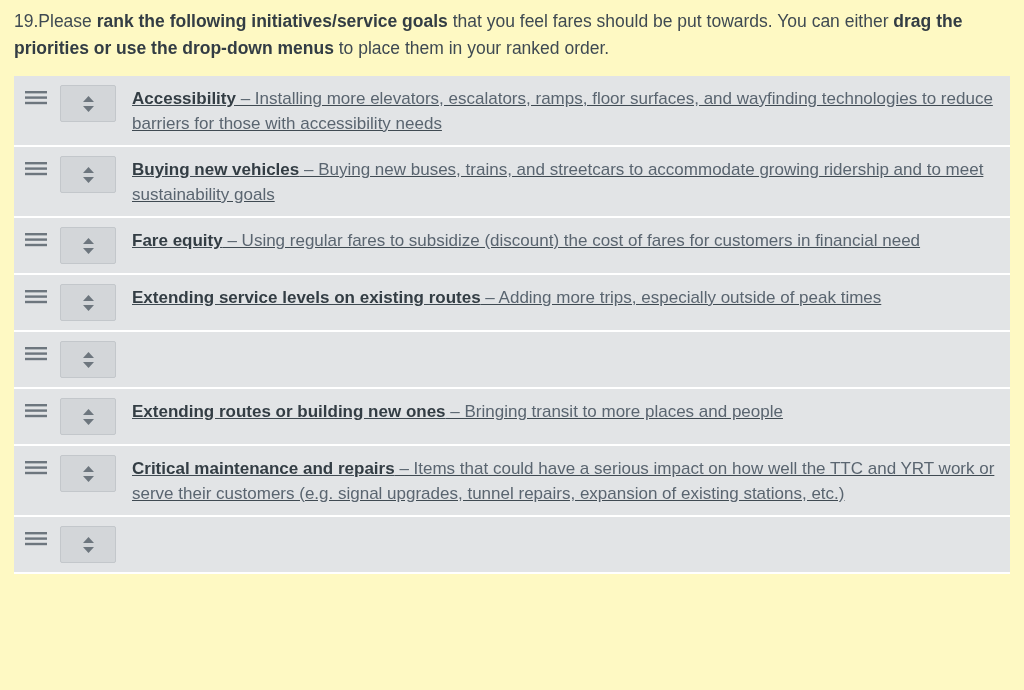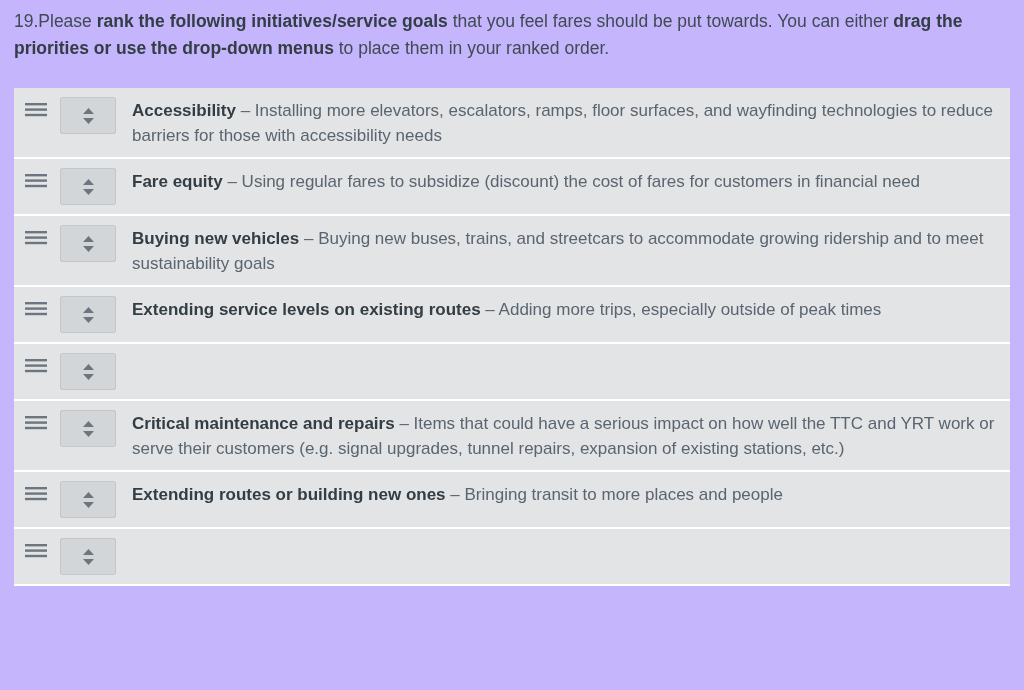--- a/index.html
+++ b/index.html
@@ -10,33 +10,34 @@
     height: 690px;
     background: #ffffff;
     font-family: "Liberation Sans", sans-serif;
     color: #3f4a52;
   }
   #page {
     width: 1024px;
     height: 690px;
     position: relative;
     overflow: hidden;
-    background: #c4b5fd;
+    background: #fef9c3;
   }
   .question {
     padding: 8px 14px 0 14px;
     font-size: 17.5px;
     line-height: 27px;
     color: #3f4a52;
     max-width: 1005px;
   }
   .question b { font-weight: bold; color: #333d44; }
   .rank-list {
-    margin-top: 26px;
+    margin-top: 14px;
     padding: 0 14px 0 14px;
+    text-decoration: underline;
   }
   .rank-row {
     display: flex;
     align-items: flex-start;
     background: #e2e4e6;
     border-bottom: 2px solid #ffffff;
     min-height: 54px;
     padding: 9px 8px 9px 10px;
   }
   .drag-handle {
@@ -126,20 +127,41 @@
           <span class="caret-stack">
             <svg width="11" height="7" viewBox="0 0 11 7">
               <polygon points="5.5,0 11,6 0,6" fill="#6d767e"></polygon>
             </svg>
             <svg width="11" height="7" viewBox="0 0 11 7" style="margin-top:2px">
               <polygon points="5.5,7 0,1 11,1" fill="#6d767e"></polygon>
             </svg>
           </span>
           <span class="rank-value"></span>
         </div>
+        <div class="rank-text"><span class="title">Buying new vehicles</span><span class="dash"> – Buying new buses, trains, and streetcars to accommodate growing ridership and to meet sustainability goals</span></div>
+      </div>
+      <div class="rank-row">
+        <div class="drag-handle">
+          <svg width="24" height="20" viewBox="0 0 24 20" aria-hidden="true">
+            <rect x="1" y="2" width="22" height="2.4" fill="#6d767e"></rect>
+            <rect x="1" y="7.4" width="22" height="2.4" fill="#6d767e"></rect>
+            <rect x="1" y="12.8" width="22" height="2.4" fill="#6d767e"></rect>
+          </svg>
+        </div>
+        <div class="rank-select">
+          <span class="caret-stack">
+            <svg width="11" height="7" viewBox="0 0 11 7">
+              <polygon points="5.5,0 11,6 0,6" fill="#6d767e"></polygon>
+            </svg>
+            <svg width="11" height="7" viewBox="0 0 11 7" style="margin-top:2px">
+              <polygon points="5.5,7 0,1 11,1" fill="#6d767e"></polygon>
+            </svg>
+          </span>
+          <span class="rank-value"></span>
+        </div>
         <div class="rank-text"><span class="title">Fare equity</span><span class="dash"> – Using regular fares to subsidize (discount) the cost of fares for customers in financial need</span></div>
       </div>
       <div class="rank-row">
         <div class="drag-handle">
           <svg width="24" height="20" viewBox="0 0 24 20" aria-hidden="true">
             <rect x="1" y="2" width="22" height="2.4" fill="#6d767e"></rect>
             <rect x="1" y="7.4" width="22" height="2.4" fill="#6d767e"></rect>
             <rect x="1" y="12.8" width="22" height="2.4" fill="#6d767e"></rect>
           </svg>
         </div>
@@ -147,41 +169,20 @@
           <span class="caret-stack">
             <svg width="11" height="7" viewBox="0 0 11 7">
               <polygon points="5.5,0 11,6 0,6" fill="#6d767e"></polygon>
             </svg>
             <svg width="11" height="7" viewBox="0 0 11 7" style="margin-top:2px">
               <polygon points="5.5,7 0,1 11,1" fill="#6d767e"></polygon>
             </svg>
           </span>
           <span class="rank-value"></span>
         </div>
-        <div class="rank-text"><span class="title">Buying new vehicles</span><span class="dash"> – Buying new buses, trains, and streetcars to accommodate growing ridership and to meet sustainability goals</span></div>
-      </div>
-      <div class="rank-row">
-        <div class="drag-handle">
-          <svg width="24" height="20" viewBox="0 0 24 20" aria-hidden="true">
-            <rect x="1" y="2" width="22" height="2.4" fill="#6d767e"></rect>
-            <rect x="1" y="7.4" width="22" height="2.4" fill="#6d767e"></rect>
-            <rect x="1" y="12.8" width="22" height="2.4" fill="#6d767e"></rect>
-          </svg>
-        </div>
-        <div class="rank-select">
-          <span class="caret-stack">
-            <svg width="11" height="7" viewBox="0 0 11 7">
-              <polygon points="5.5,0 11,6 0,6" fill="#6d767e"></polygon>
-            </svg>
-            <svg width="11" height="7" viewBox="0 0 11 7" style="margin-top:2px">
-              <polygon points="5.5,7 0,1 11,1" fill="#6d767e"></polygon>
-            </svg>
-          </span>
-          <span class="rank-value"></span>
-        </div>
         <div class="rank-text"><span class="title">Extending service levels on existing routes</span><span class="dash"> – Adding more trips, especially outside of peak times</span></div>
       </div>
       <div class="rank-row">
         <div class="drag-handle">
           <svg width="24" height="20" viewBox="0 0 24 20" aria-hidden="true">
             <rect x="1" y="2" width="22" height="2.4" fill="#6d767e"></rect>
             <rect x="1" y="7.4" width="22" height="2.4" fill="#6d767e"></rect>
             <rect x="1" y="12.8" width="22" height="2.4" fill="#6d767e"></rect>
           </svg>
         </div>
@@ -209,20 +210,41 @@
           <span class="caret-stack">
             <svg width="11" height="7" viewBox="0 0 11 7">
               <polygon points="5.5,0 11,6 0,6" fill="#6d767e"></polygon>
             </svg>
             <svg width="11" height="7" viewBox="0 0 11 7" style="margin-top:2px">
               <polygon points="5.5,7 0,1 11,1" fill="#6d767e"></polygon>
             </svg>
           </span>
           <span class="rank-value"></span>
         </div>
+        <div class="rank-text"><span class="title">Extending routes or building new ones</span><span class="dash"> – Bringing transit to more places and people</span></div>
+      </div>
+      <div class="rank-row">
+        <div class="drag-handle">
+          <svg width="24" height="20" viewBox="0 0 24 20" aria-hidden="true">
+            <rect x="1" y="2" width="22" height="2.4" fill="#6d767e"></rect>
+            <rect x="1" y="7.4" width="22" height="2.4" fill="#6d767e"></rect>
+            <rect x="1" y="12.8" width="22" height="2.4" fill="#6d767e"></rect>
+          </svg>
+        </div>
+        <div class="rank-select">
+          <span class="caret-stack">
+            <svg width="11" height="7" viewBox="0 0 11 7">
+              <polygon points="5.5,0 11,6 0,6" fill="#6d767e"></polygon>
+            </svg>
+            <svg width="11" height="7" viewBox="0 0 11 7" style="margin-top:2px">
+              <polygon points="5.5,7 0,1 11,1" fill="#6d767e"></polygon>
+            </svg>
+          </span>
+          <span class="rank-value"></span>
+        </div>
         <div class="rank-text"><span class="title">Critical maintenance and repairs</span><span class="dash"> – Items that could have a serious impact on how well the TTC and YRT work or serve their customers (e.g. signal upgrades, tunnel repairs, expansion of existing stations, etc.)</span></div>
       </div>
       <div class="rank-row">
         <div class="drag-handle">
           <svg width="24" height="20" viewBox="0 0 24 20" aria-hidden="true">
             <rect x="1" y="2" width="22" height="2.4" fill="#6d767e"></rect>
             <rect x="1" y="7.4" width="22" height="2.4" fill="#6d767e"></rect>
             <rect x="1" y="12.8" width="22" height="2.4" fill="#6d767e"></rect>
           </svg>
         </div>
@@ -230,37 +252,16 @@
           <span class="caret-stack">
             <svg width="11" height="7" viewBox="0 0 11 7">
               <polygon points="5.5,0 11,6 0,6" fill="#6d767e"></polygon>
             </svg>
             <svg width="11" height="7" viewBox="0 0 11 7" style="margin-top:2px">
               <polygon points="5.5,7 0,1 11,1" fill="#6d767e"></polygon>
             </svg>
           </span>
           <span class="rank-value"></span>
         </div>
-        <div class="rank-text"><span class="title">Extending routes or building new ones</span><span class="dash"> – Bringing transit to more places and people</span></div>
-      </div>
-      <div class="rank-row">
-        <div class="drag-handle">
-          <svg width="24" height="20" viewBox="0 0 24 20" aria-hidden="true">
-            <rect x="1" y="2" width="22" height="2.4" fill="#6d767e"></rect>
-            <rect x="1" y="7.4" width="22" height="2.4" fill="#6d767e"></rect>
-            <rect x="1" y="12.8" width="22" height="2.4" fill="#6d767e"></rect>
-          </svg>
-        </div>
-        <div class="rank-select">
-          <span class="caret-stack">
-            <svg width="11" height="7" viewBox="0 0 11 7">
-              <polygon points="5.5,0 11,6 0,6" fill="#6d767e"></polygon>
-            </svg>
-            <svg width="11" height="7" viewBox="0 0 11 7" style="margin-top:2px">
-              <polygon points="5.5,7 0,1 11,1" fill="#6d767e"></polygon>
-            </svg>
-          </span>
-          <span class="rank-value"></span>
-        </div>
       </div>
     </div>
 
 </div>
 
 </body></html>

